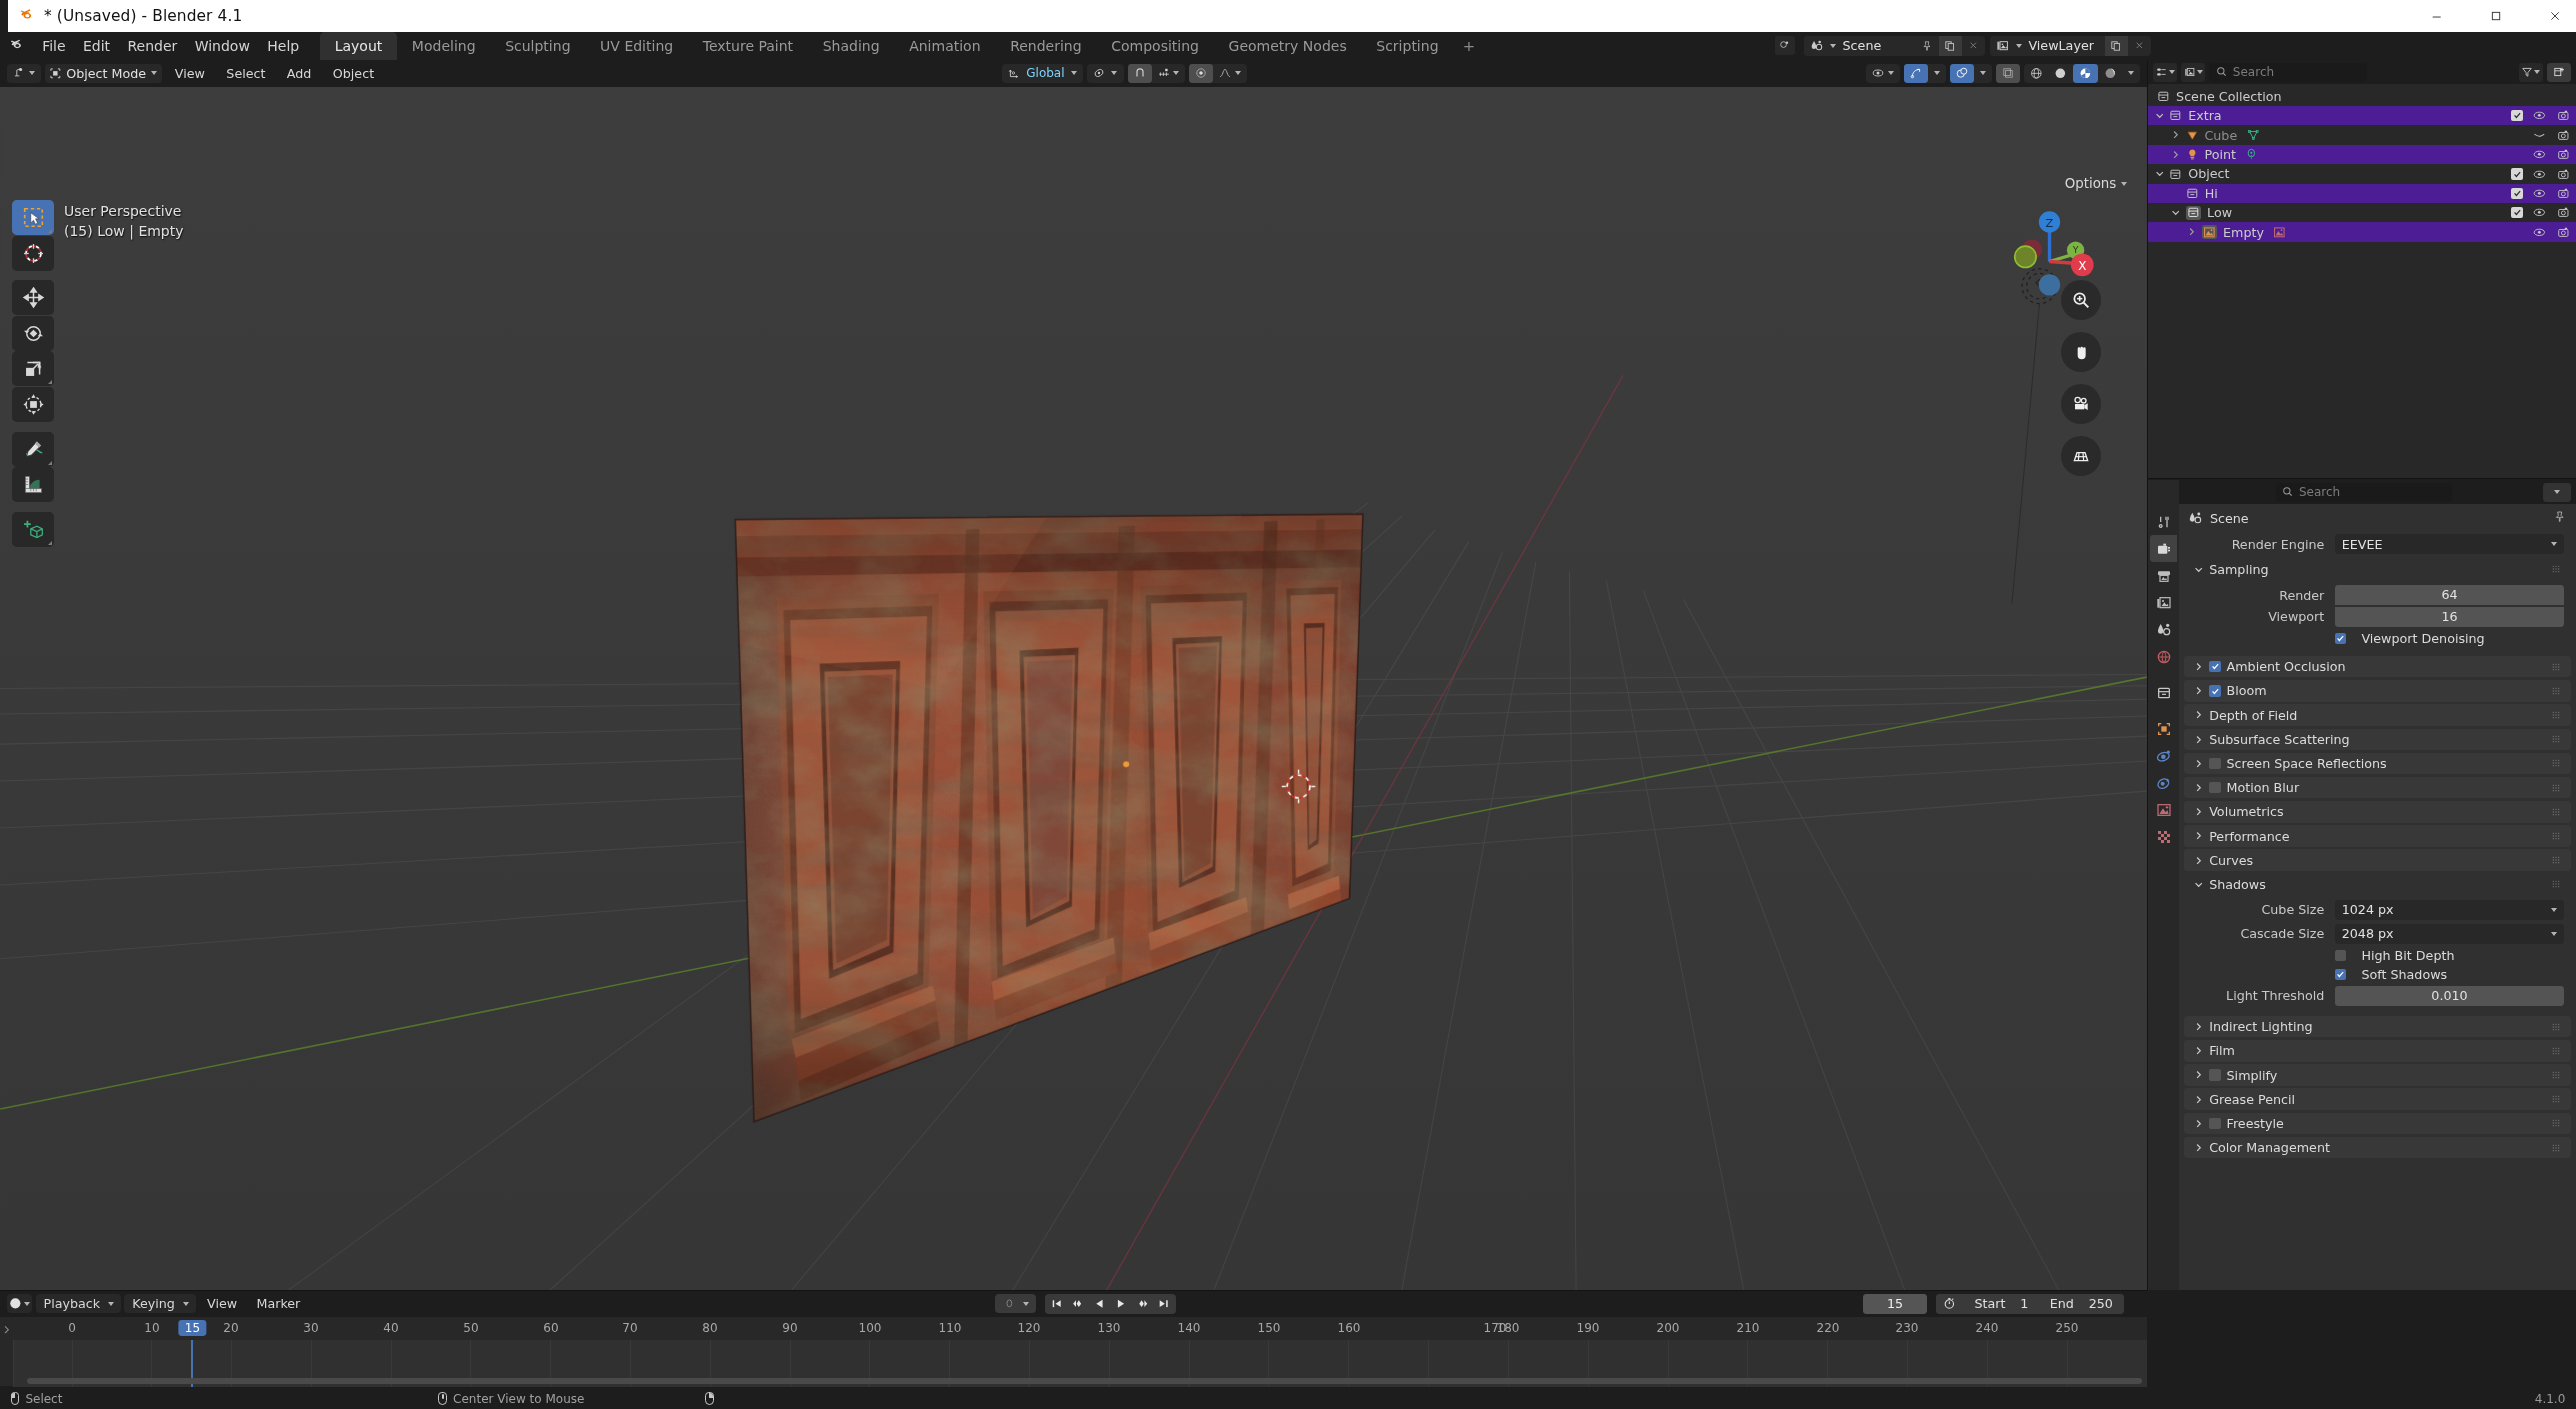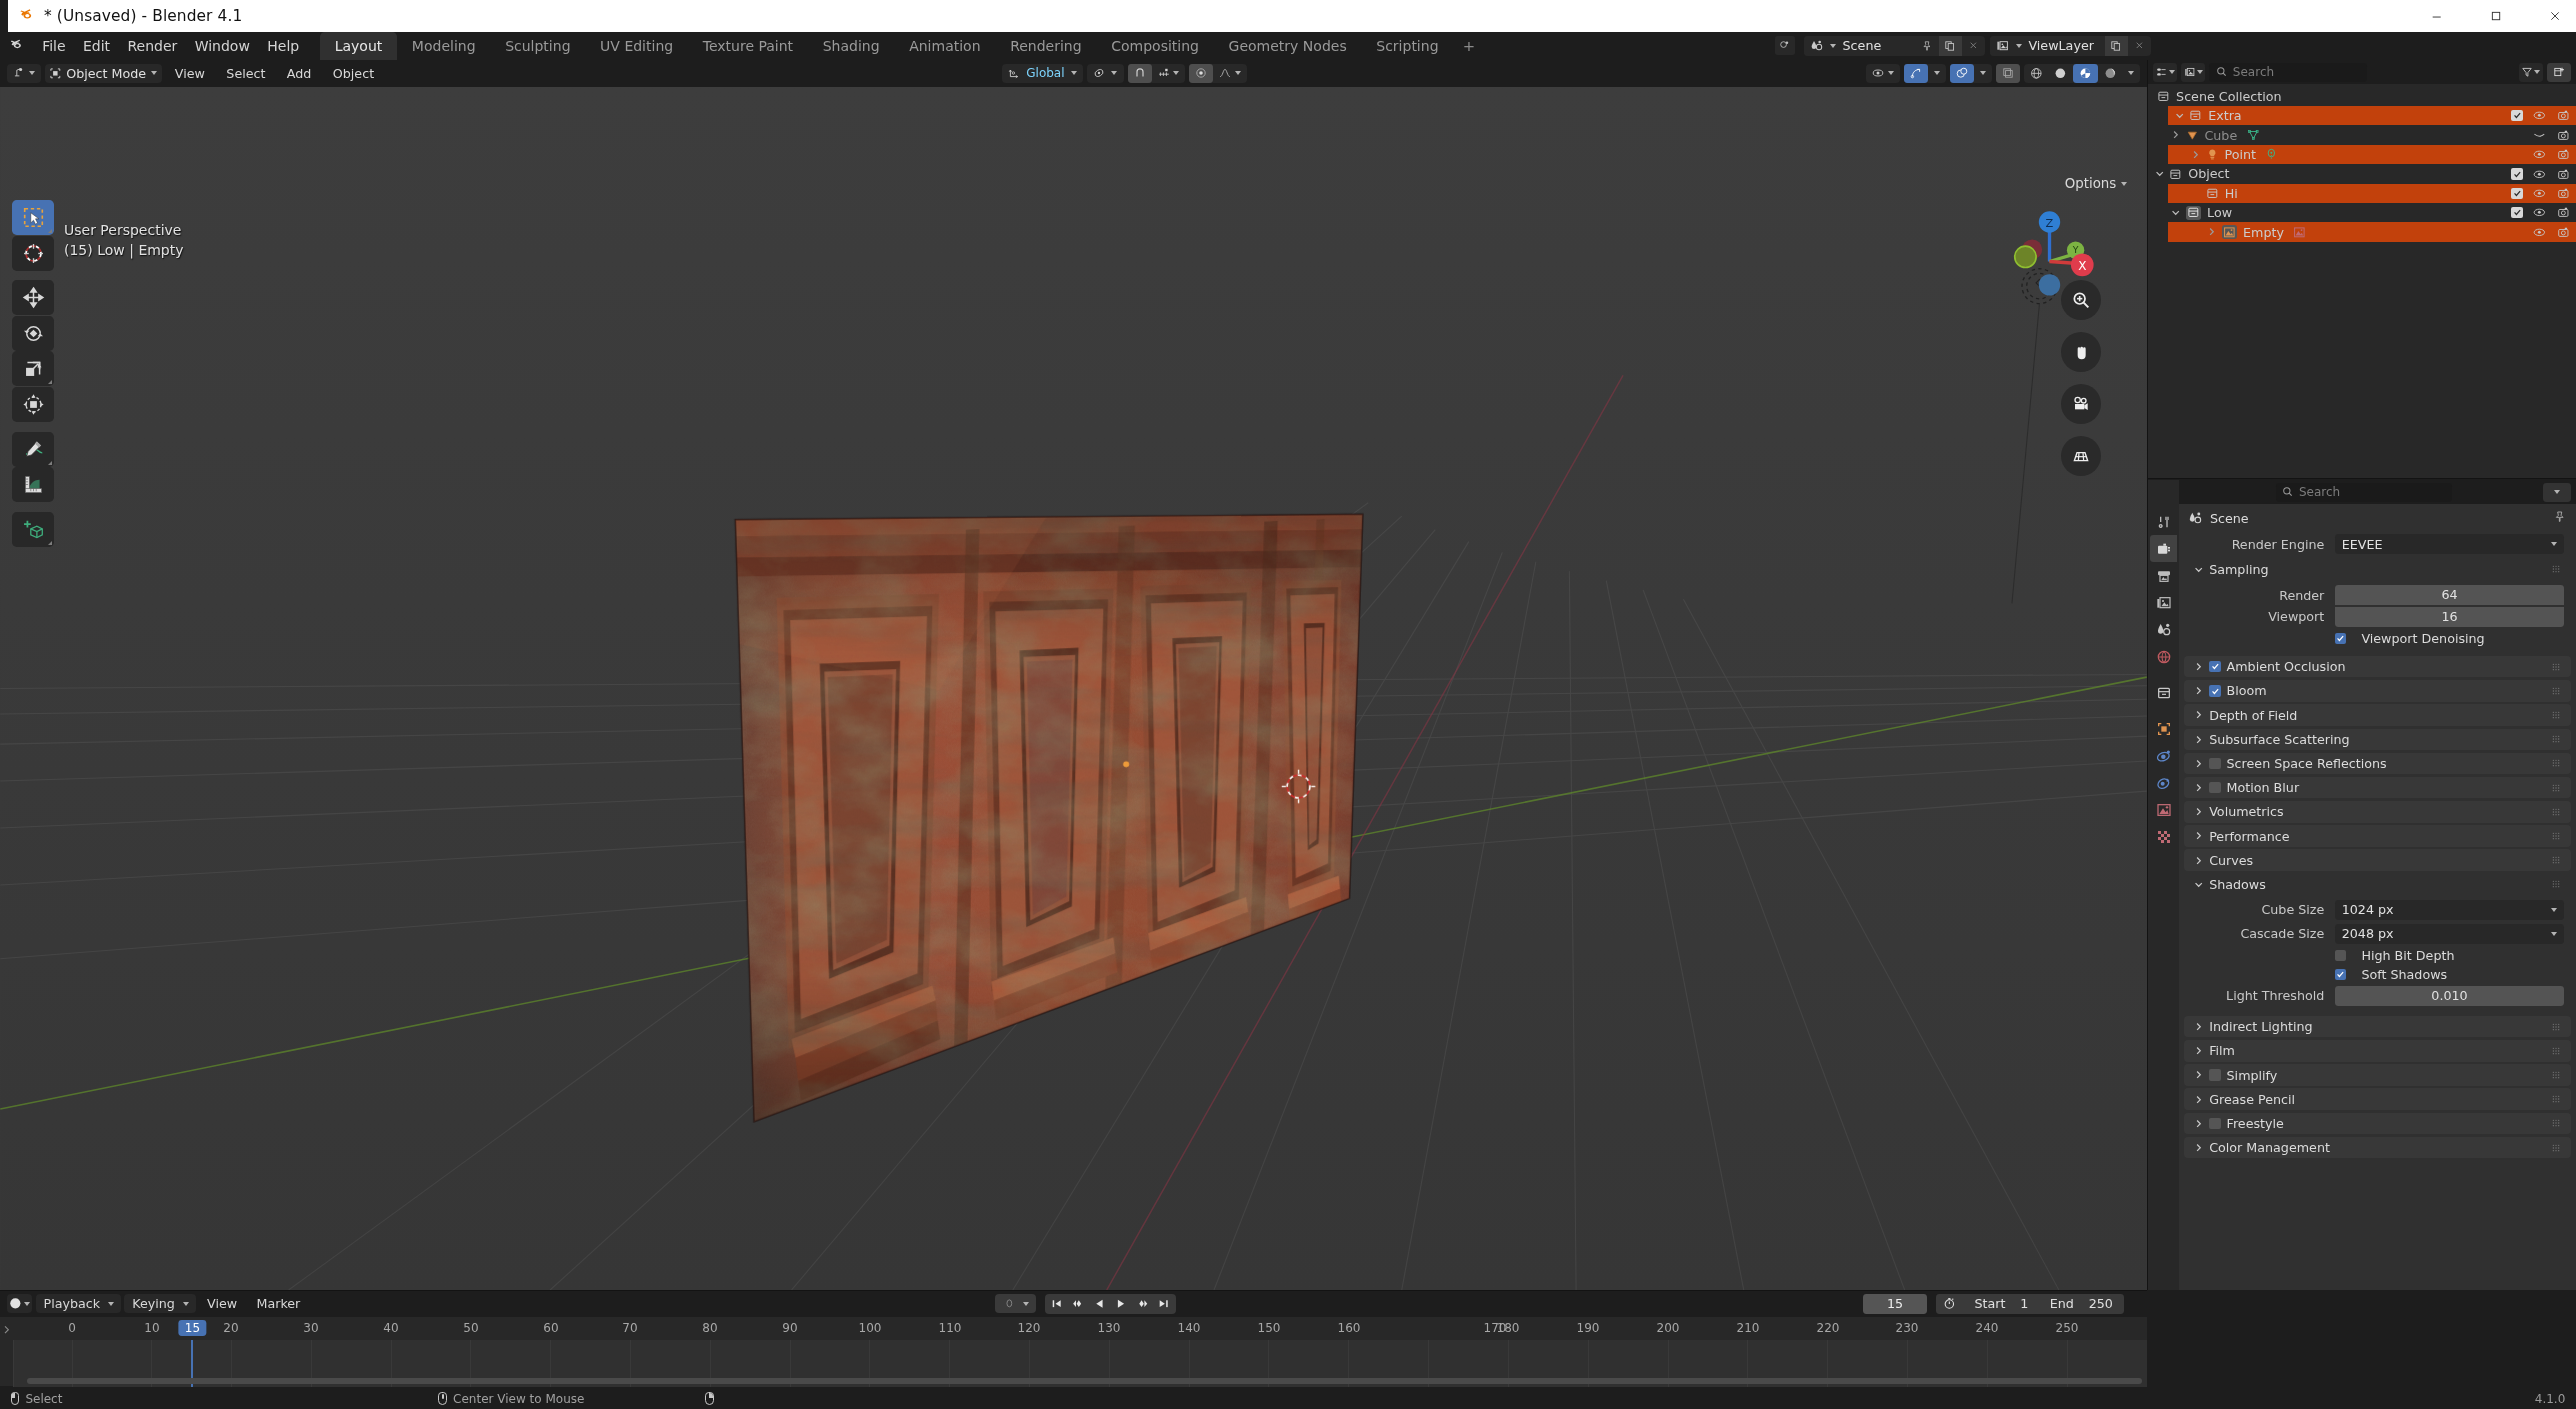--- a/index.html
+++ b/index.html
@@ -65,21 +65,21 @@
   .vh-btn.on { background:#4772b3; border-radius:3.4px; }
   .vh-btn.sel { background:#4e4e4e; border-radius:3.4px; }
   .vh-menu { font-size:12.7px; color:#d8d8d8; padding:0 8.7px; height:19.4px; display:flex; align-items:center; }
   .vh-mode { display:flex; align-items:center; background:#282828; border-radius:4px; height:19.4px; padding:0 5.4px 0 4px; gap:4.7px; }
   .vh-mode span { font-size:12.7px; color:#e0e0e0; }
   .caret { width:0;height:0;border-left:3.4px solid transparent;border-right:3.4px solid transparent;border-top:4px solid #b4b4b4; }
   .spacer { flex:1; }
 
   .vp-canvas { position:absolute; left:0; top:27px; width:2147px; height:1203px; overflow:hidden; }
 
-  .vp-text { position:absolute; left:64px; top:114px; color:#e2e2e2; font-size:14px; line-height:1.45; text-shadow:0.7px 0.7px 1.3px rgba(0,0,0,.85); pointer-events:none;margin-top:19px; }
+  .vp-text { position:absolute; left:64px; top:114px; color:#e2e2e2; font-size:14px; line-height:1.45; text-shadow:0.7px 0.7px 1.3px rgba(0,0,0,.85); pointer-events:none; }
   .vp-options {
     position:absolute; right:20px; top:89px; display:flex; align-items:center; gap:4.7px;
     font-size:13.4px; color:#d9d9d9;
   }
 
   
   .vp-toolbar { position:absolute; left:12px; top:113px; display:flex; flex-direction:column; gap:3.4px; width:42px; }
   .tool-grp { display:flex; flex-direction:column; gap:0.7px; }
   .tool {
     width:42px; height:35px; background:#282828; border-radius:4.7px;
@@ -98,21 +98,21 @@
   .outliner { position:absolute; left:2148px; top:60px; width:428px; height:418px; background:#282828; }
   .ol-header { height:24px; background:#1d1d1d; display:flex; align-items:center; padding:0 5.4px; gap:4px; }
   .ol-sq { width:24px; height:19px; background:#282828; border-radius:3.4px; display:flex; align-items:center; justify-content:center; gap:1.3px; }
   .ol-search {
     flex:1; height:19px; background:#1a1a1a; border-radius:3.4px; display:flex; align-items:center;
     gap:5.4px; padding:0 6.7px; max-width:194px; margin:0 auto;
   }
   .ol-search span { font-size:12px; color:#7c7c7c; }
   .ol-body { padding-top:2.7px; }
   .ol-row { height:19.4px; display:flex; align-items:center; padding-right:6.7px; position:relative; font-size:12.7px; color:#ccc; }
-  .ol-row.alt { background:#c2410c;margin-left:20px; }
+  .ol-row.alt { background:#4c1d95; }
   .ol-name { white-space:nowrap; }
   .ol-name.dim { color:#8d8d8d; }
   .ol-right { position:absolute; right:6.7px; display:flex; align-items:center; gap:10.7px; }
   .chev { width:9.4px; height:9.4px; display:inline-block; }
   .ol-indent { display:inline-block; }
   .ol-check { width:11.4px; height:11.4px; border-radius:2px; background:#d8d8d8; display:flex; align-items:center; justify-content:center; }
 
   
   .props { position:absolute; left:2148px; top:480px; width:428px; height:810px; background:#303030; display:flex; }
   .props-tabs { width:31px; background:#282828; padding-top:28px; display:flex; flex-direction:column; align-items:center; gap:0; }

